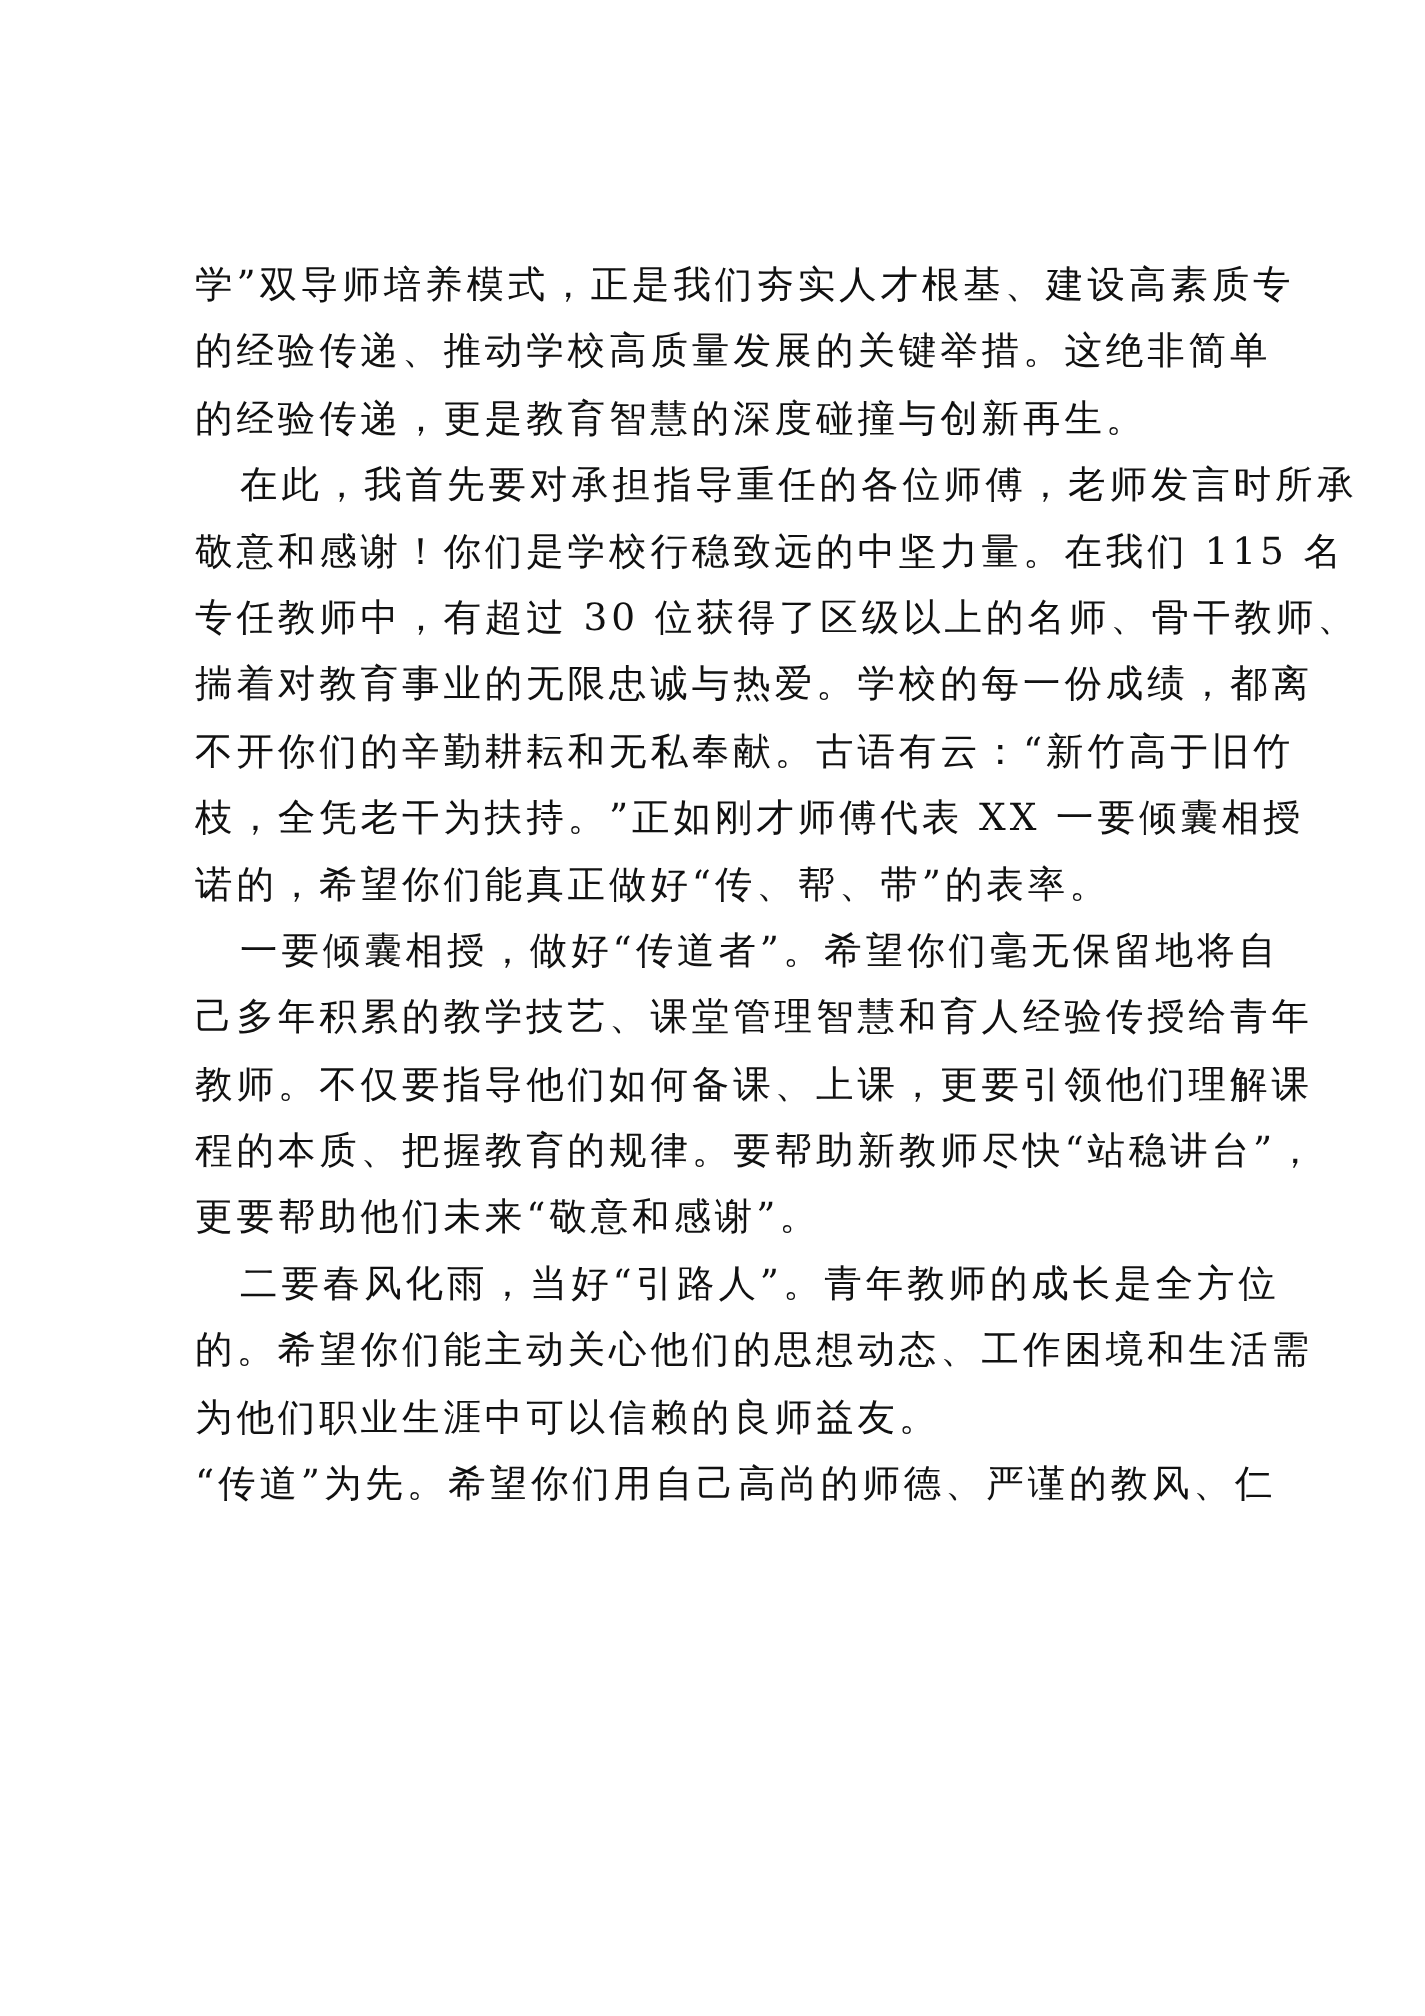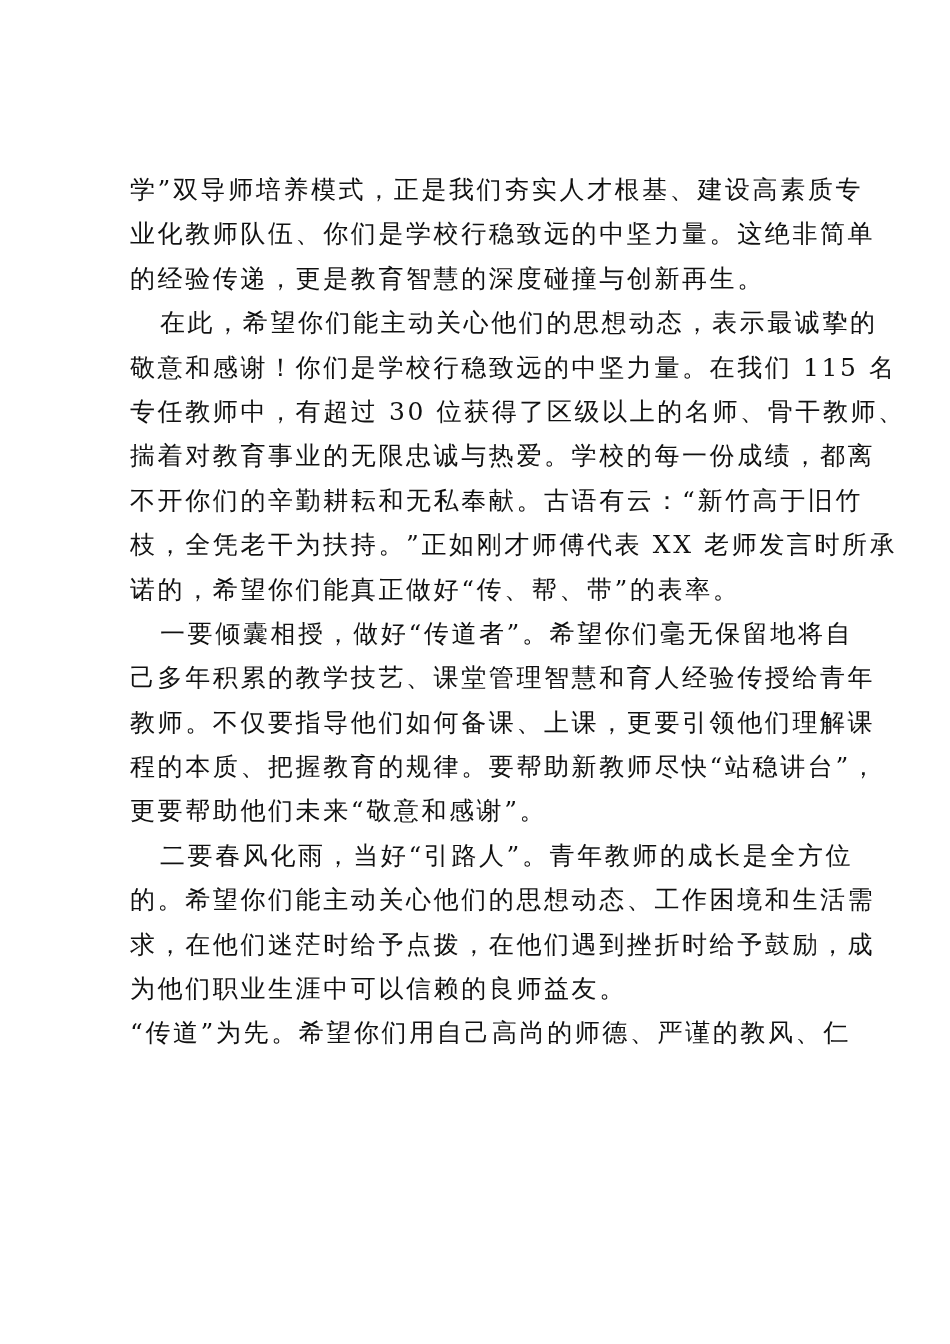--- a/index.html
+++ b/index.html
@@ -41,46 +41,45 @@
   }
 </style>
 </head>
 <body>
 
 <div class="page">
   <div class="content">
 
     <div class="paragraph">
       <div class="line">学”双导师培养模式，正是我们夯实人才根基、建设高素质专</div>
-      <div class="line">业化教师队伍、你们是学校行稳致远的中坚力量。这绝非简单</div>
+      <div class="line">的经验传递、推动学校高质量发展的关键举措。这绝非简单</div>
       <div class="line">的经验传递，更是教育智慧的深度碰撞与创新再生。</div>
     </div>
 
     <div class="paragraph">
-      <div class="line indent">在此，希望你们能主动关心他们的思想动态，表示最诚挚的</div>
+      <div class="line indent">在此，我首先要对承担指导重任的各位师傅，老师发言时所承</div>
       <div class="line">敬意和感谢！你们是学校行稳致远的中坚力量。在我们 115 名</div>
       <div class="line">专任教师中，有超过 30 位获得了区级以上的名师、骨干教师、</div>
       <div class="line">揣着对教育事业的无限忠诚与热爱。学校的每一份成绩，都离</div>
       <div class="line">不开你们的辛勤耕耘和无私奉献。古语有云：“新竹高于旧竹</div>
-      <div class="line">枝，全凭老干为扶持。”正如刚才师傅代表 XX 老师发言时所承</div>
+      <div class="line">枝，全凭老干为扶持。”正如刚才师傅代表 XX 一要倾囊相授</div>
       <div class="line">诺的，希望你们能真正做好“传、帮、带”的表率。</div>
     </div>
 
     <div class="paragraph">
       <div class="line indent">一要倾囊相授，做好“传道者”。希望你们毫无保留地将自</div>
       <div class="line">己多年积累的教学技艺、课堂管理智慧和育人经验传授给青年</div>
       <div class="line">教师。不仅要指导他们如何备课、上课，更要引领他们理解课</div>
       <div class="line">程的本质、把握教育的规律。要帮助新教师尽快“站稳讲台”，</div>
       <div class="line">更要帮助他们未来“敬意和感谢”。</div>
     </div>
 
     <div class="paragraph">
       <div class="line indent">二要春风化雨，当好“引路人”。青年教师的成长是全方位</div>
       <div class="line">的。希望你们能主动关心他们的思想动态、工作困境和生活需</div>
-      <div class="line">求，在他们迷茫时给予点拨，在他们遇到挫折时给予鼓励，成</div>
       <div class="line">为他们职业生涯中可以信赖的良师益友。</div>
     </div>
 
     <div class="paragraph">
       <div class="line">“传道”为先。希望你们用自己高尚的师德、严谨的教风、仁</div>
     </div>
 
   </div>
 </div>
 

